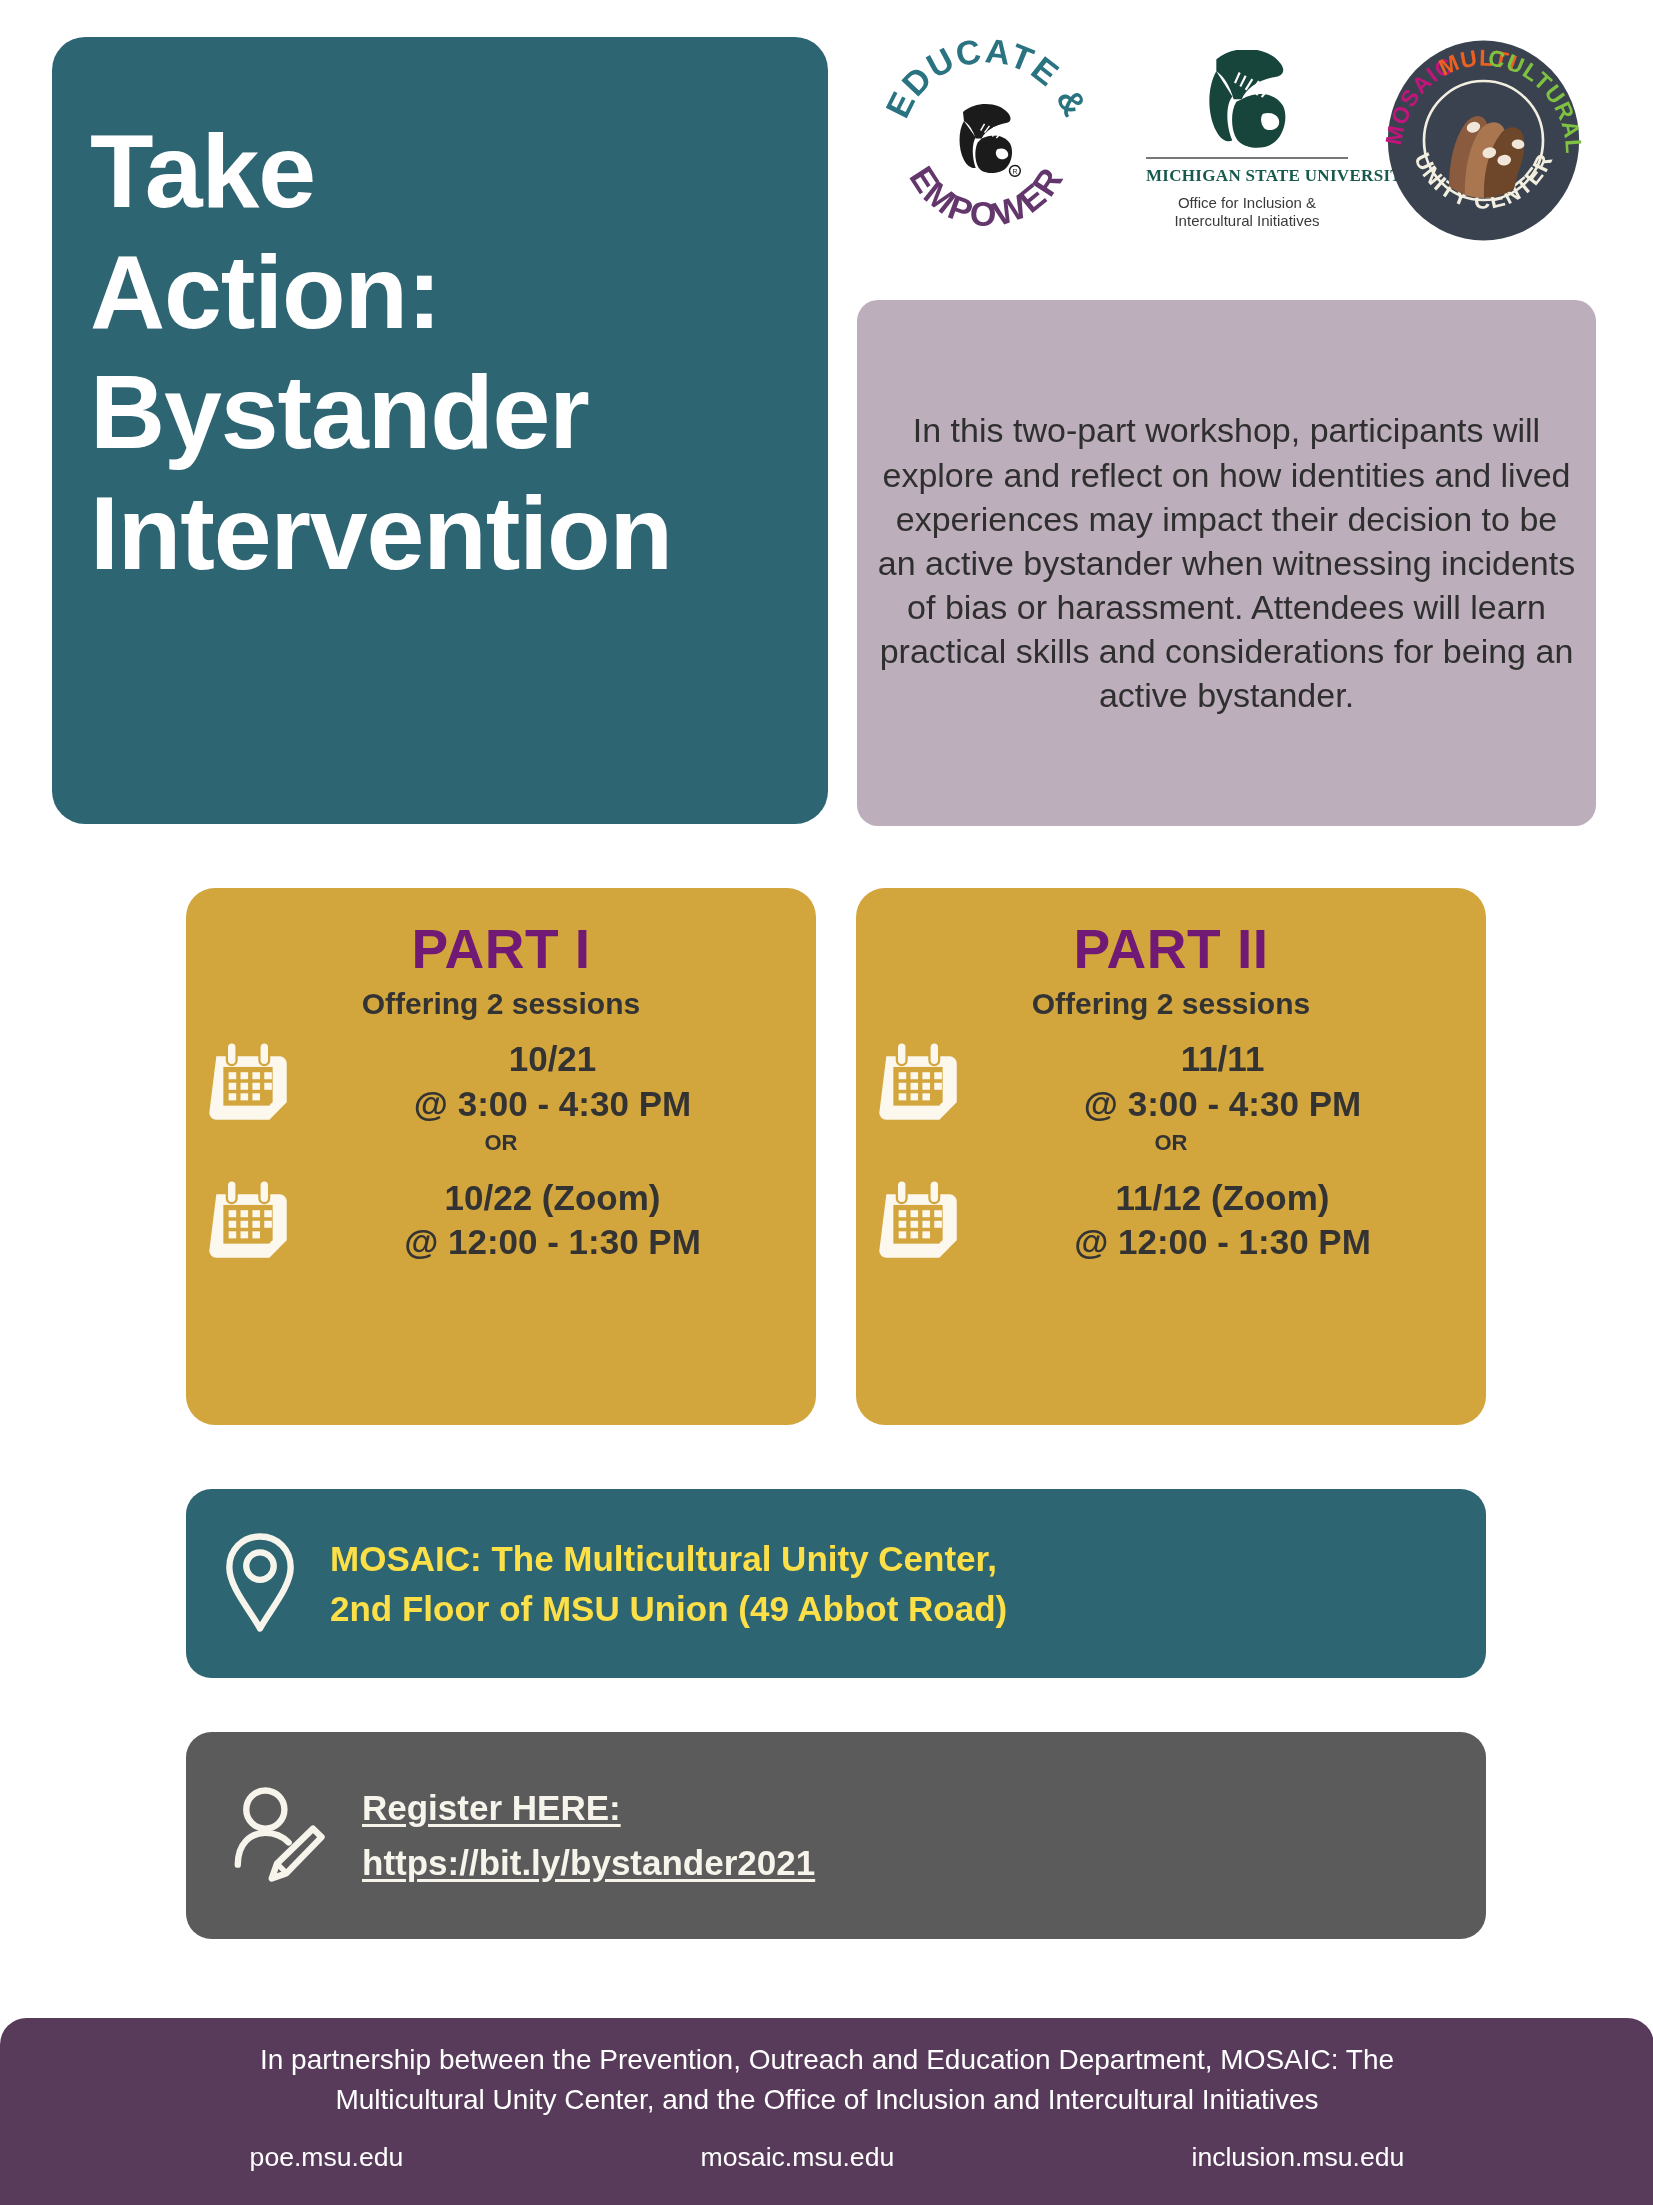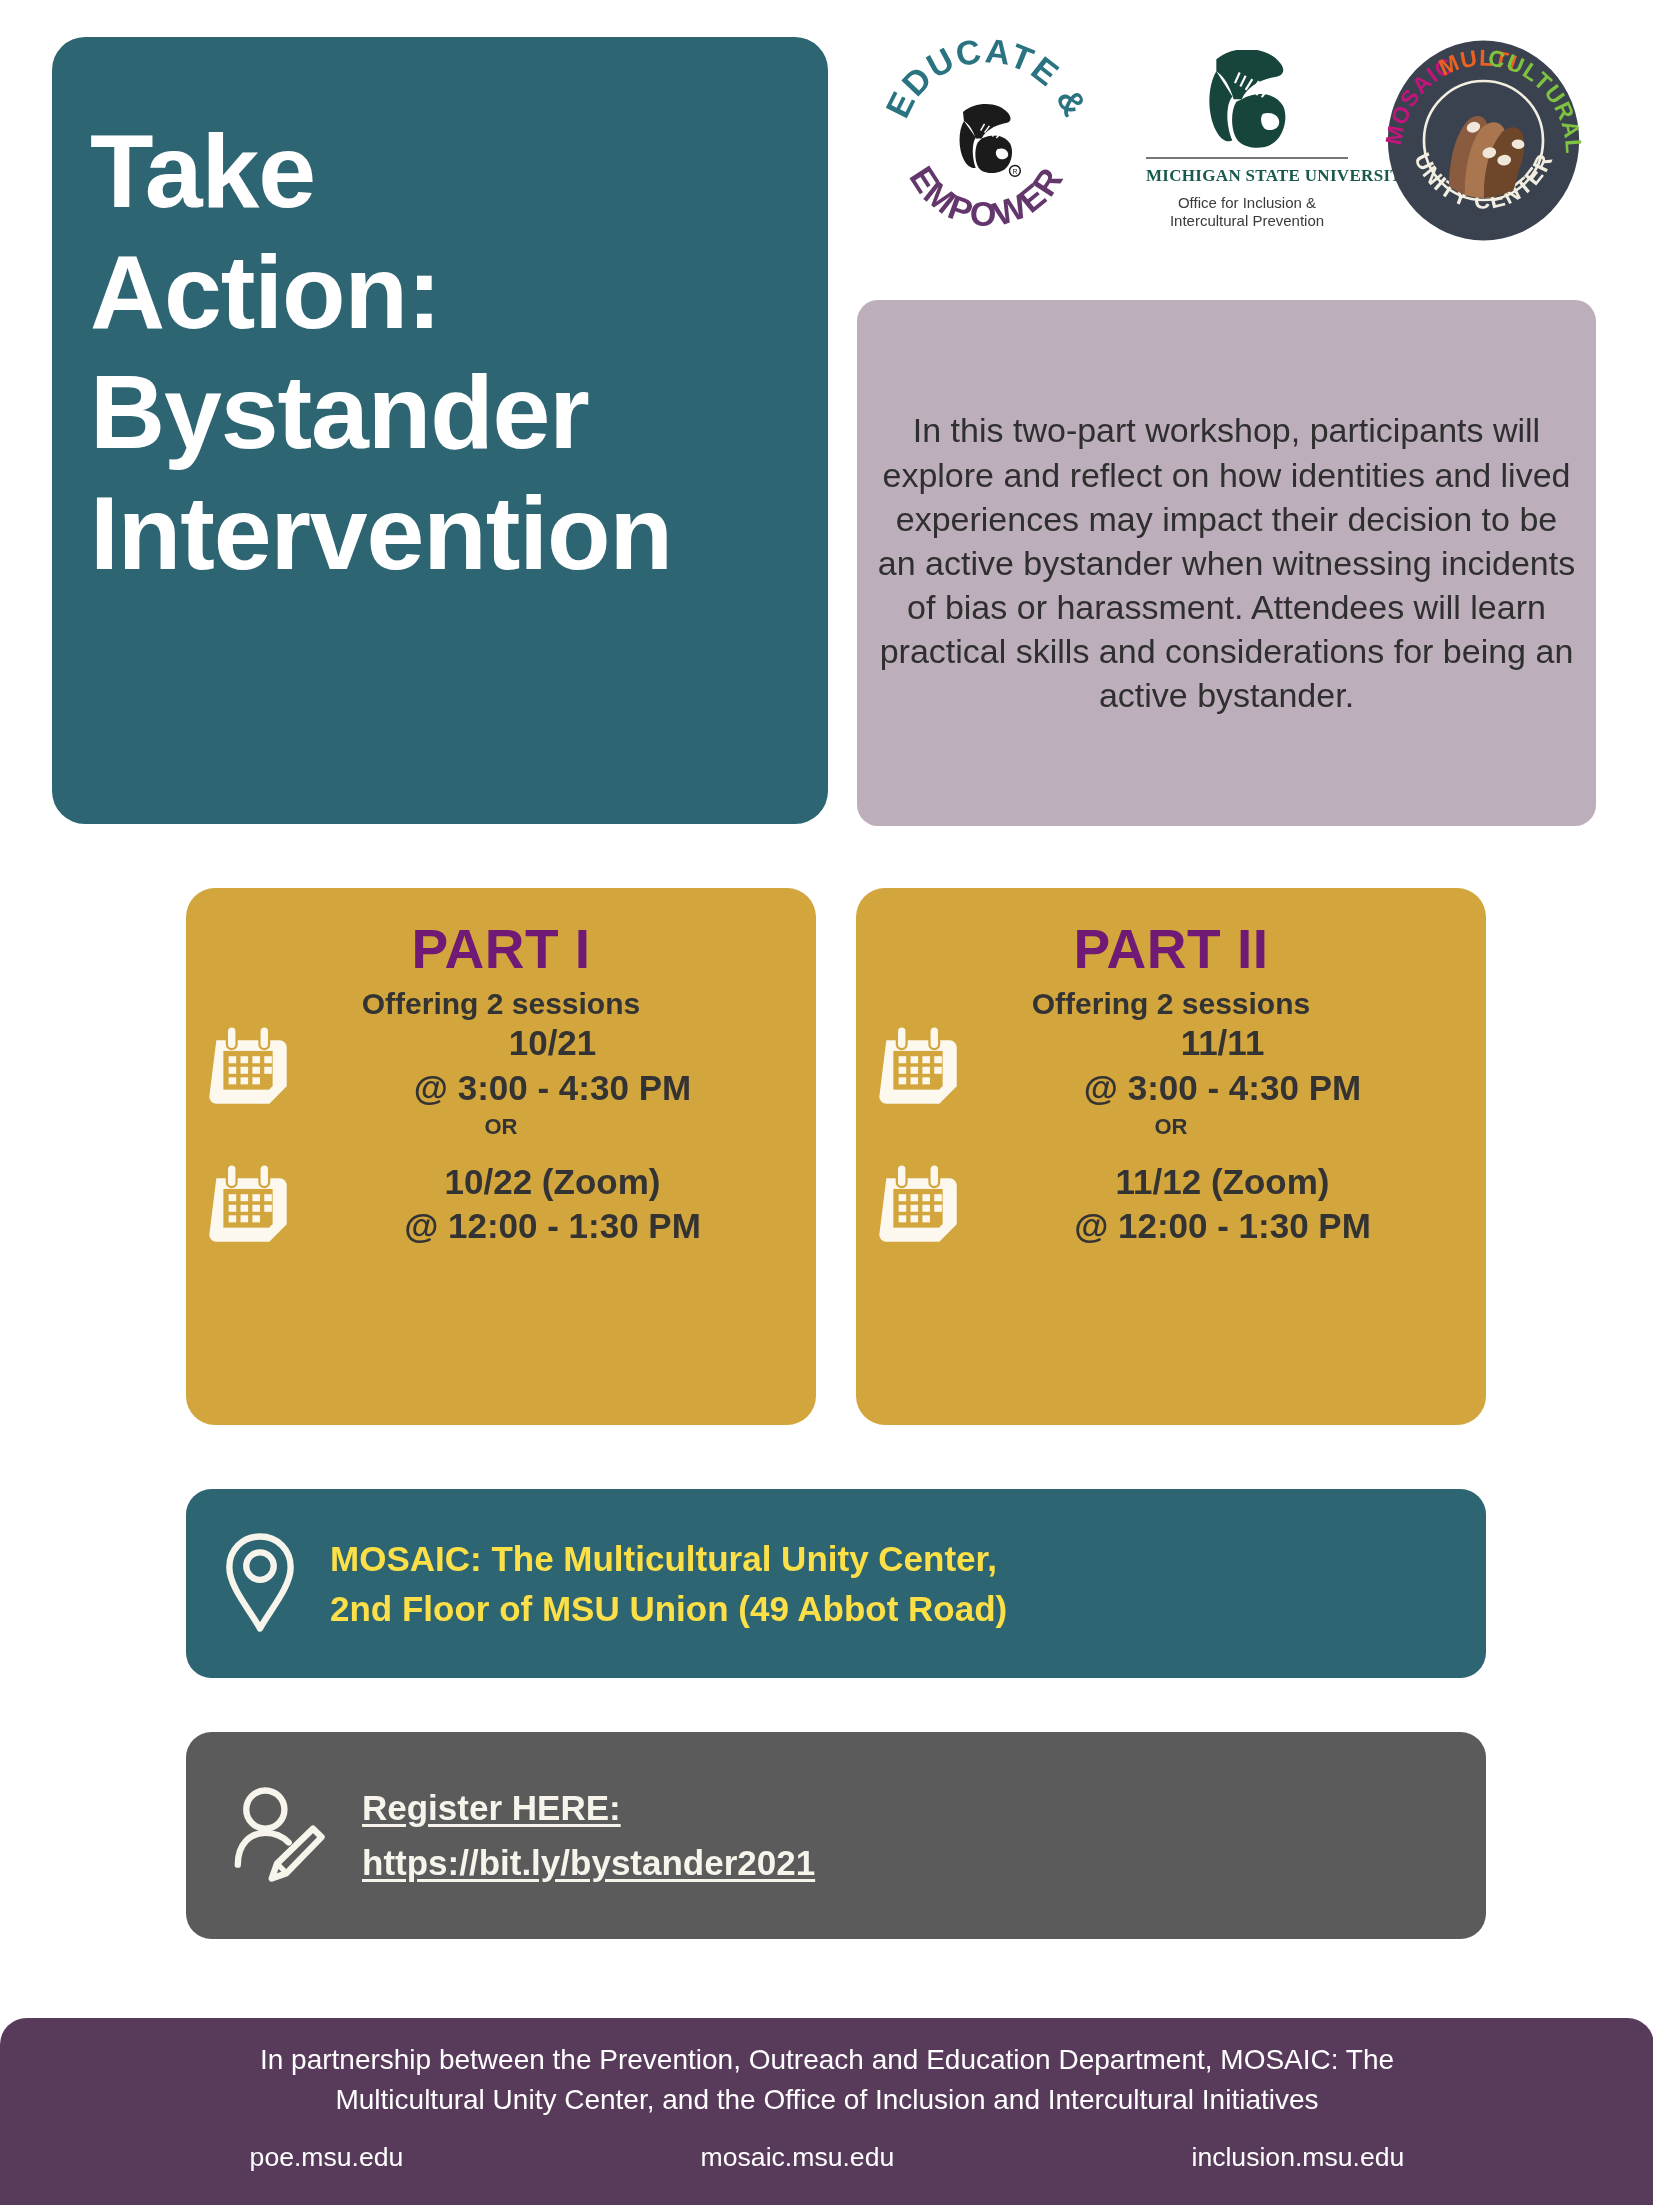--- a/index.html
+++ b/index.html
@@ -58,21 +58,21 @@
   #part1{left:186px;}
   #part2{left:856px;}
   .part-title{
     color:#701a75;font-weight:bold;font-size:55px;text-align:center;
     letter-spacing:0.5px;line-height:1.05;margin-top:18px;
   }
   .part-sub{
     color:#333333;font-weight:bold;font-size:30px;text-align:center;margin-top:8.5px;
   }
   .session{
-    display:flex;align-items:center;gap:15px;margin-top:0;
+    display:flex;align-items:center;gap:15px;margin-top:16px;
   }
   .session .cal{flex:0 0 auto;}
   .session .s-text{
     flex:1 1 auto;color:#333333;font-weight:bold;font-size:35px;line-height:1.28;
     text-align:center;
   }
   .or-text{
     color:#333333;font-weight:bold;font-size:22px;text-align:center;margin-top:3.2px;
   }
   .s2{margin-top:19px;}
@@ -178,21 +178,21 @@
               <path d="M 22 -5 L 35 -21"></path>
             <path d="M -10 -21 L -2 -37"></path>
               <path d="M -18 -26 L -11 -42"></path>
           </g>
         </g>
       </svg>
       <div class="msu-rule"></div>
       <div class="msu-name">MICHIGAN STATE UNIVERSITY</div>
       <div class="msu-office">
         <div>Office for Inclusion &amp;</div>
-        <div>Intercultural Prevention</div>
+        <div>Intercultural Initiatives</div>
       </div>
     </div>
 
     <div class="logo-mosaic">
       <svg viewBox="0 0 370 382" width="197" height="203" aria-hidden="true">
         <defs>
           <path id="mosArcTop" d="M 30 215 A 155 165 0 0 1 340 215"></path>
           <path id="mosArcBot" d="M 48 200 A 140 150 0 0 0 322 200"></path>
           <clipPath id="handsClip">
               <circle cx="185" cy="191" r="108"></circle>

